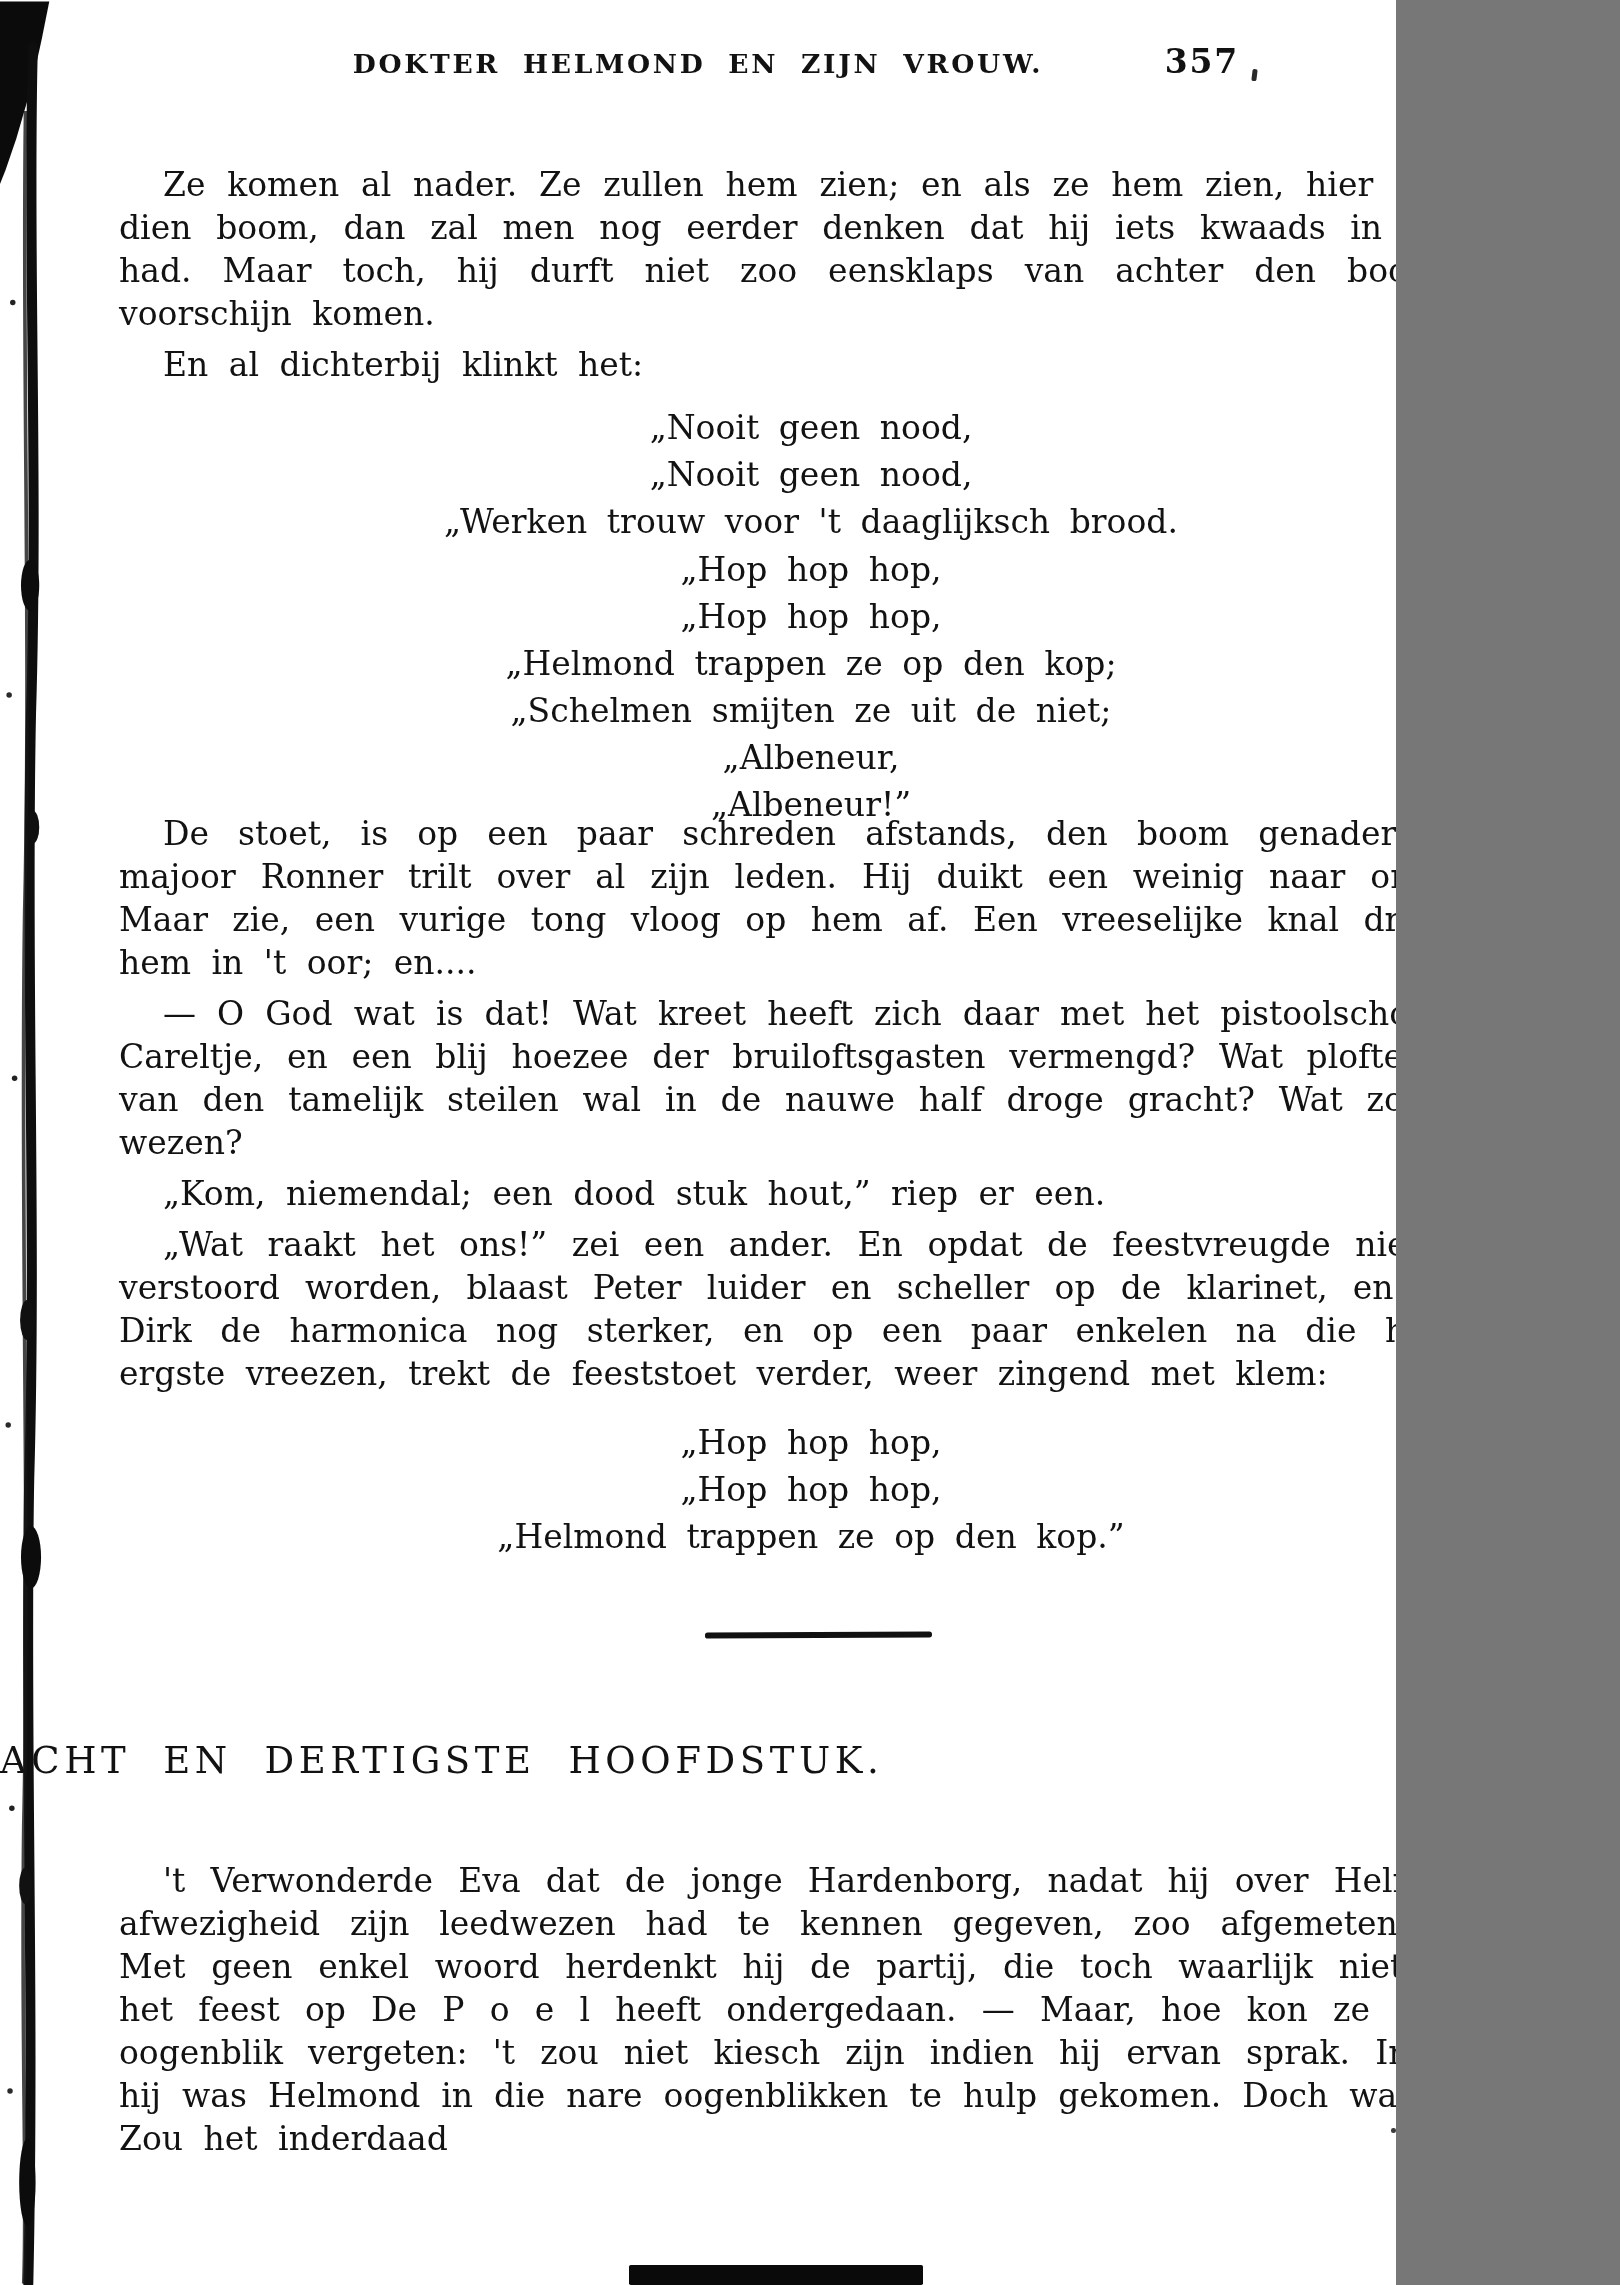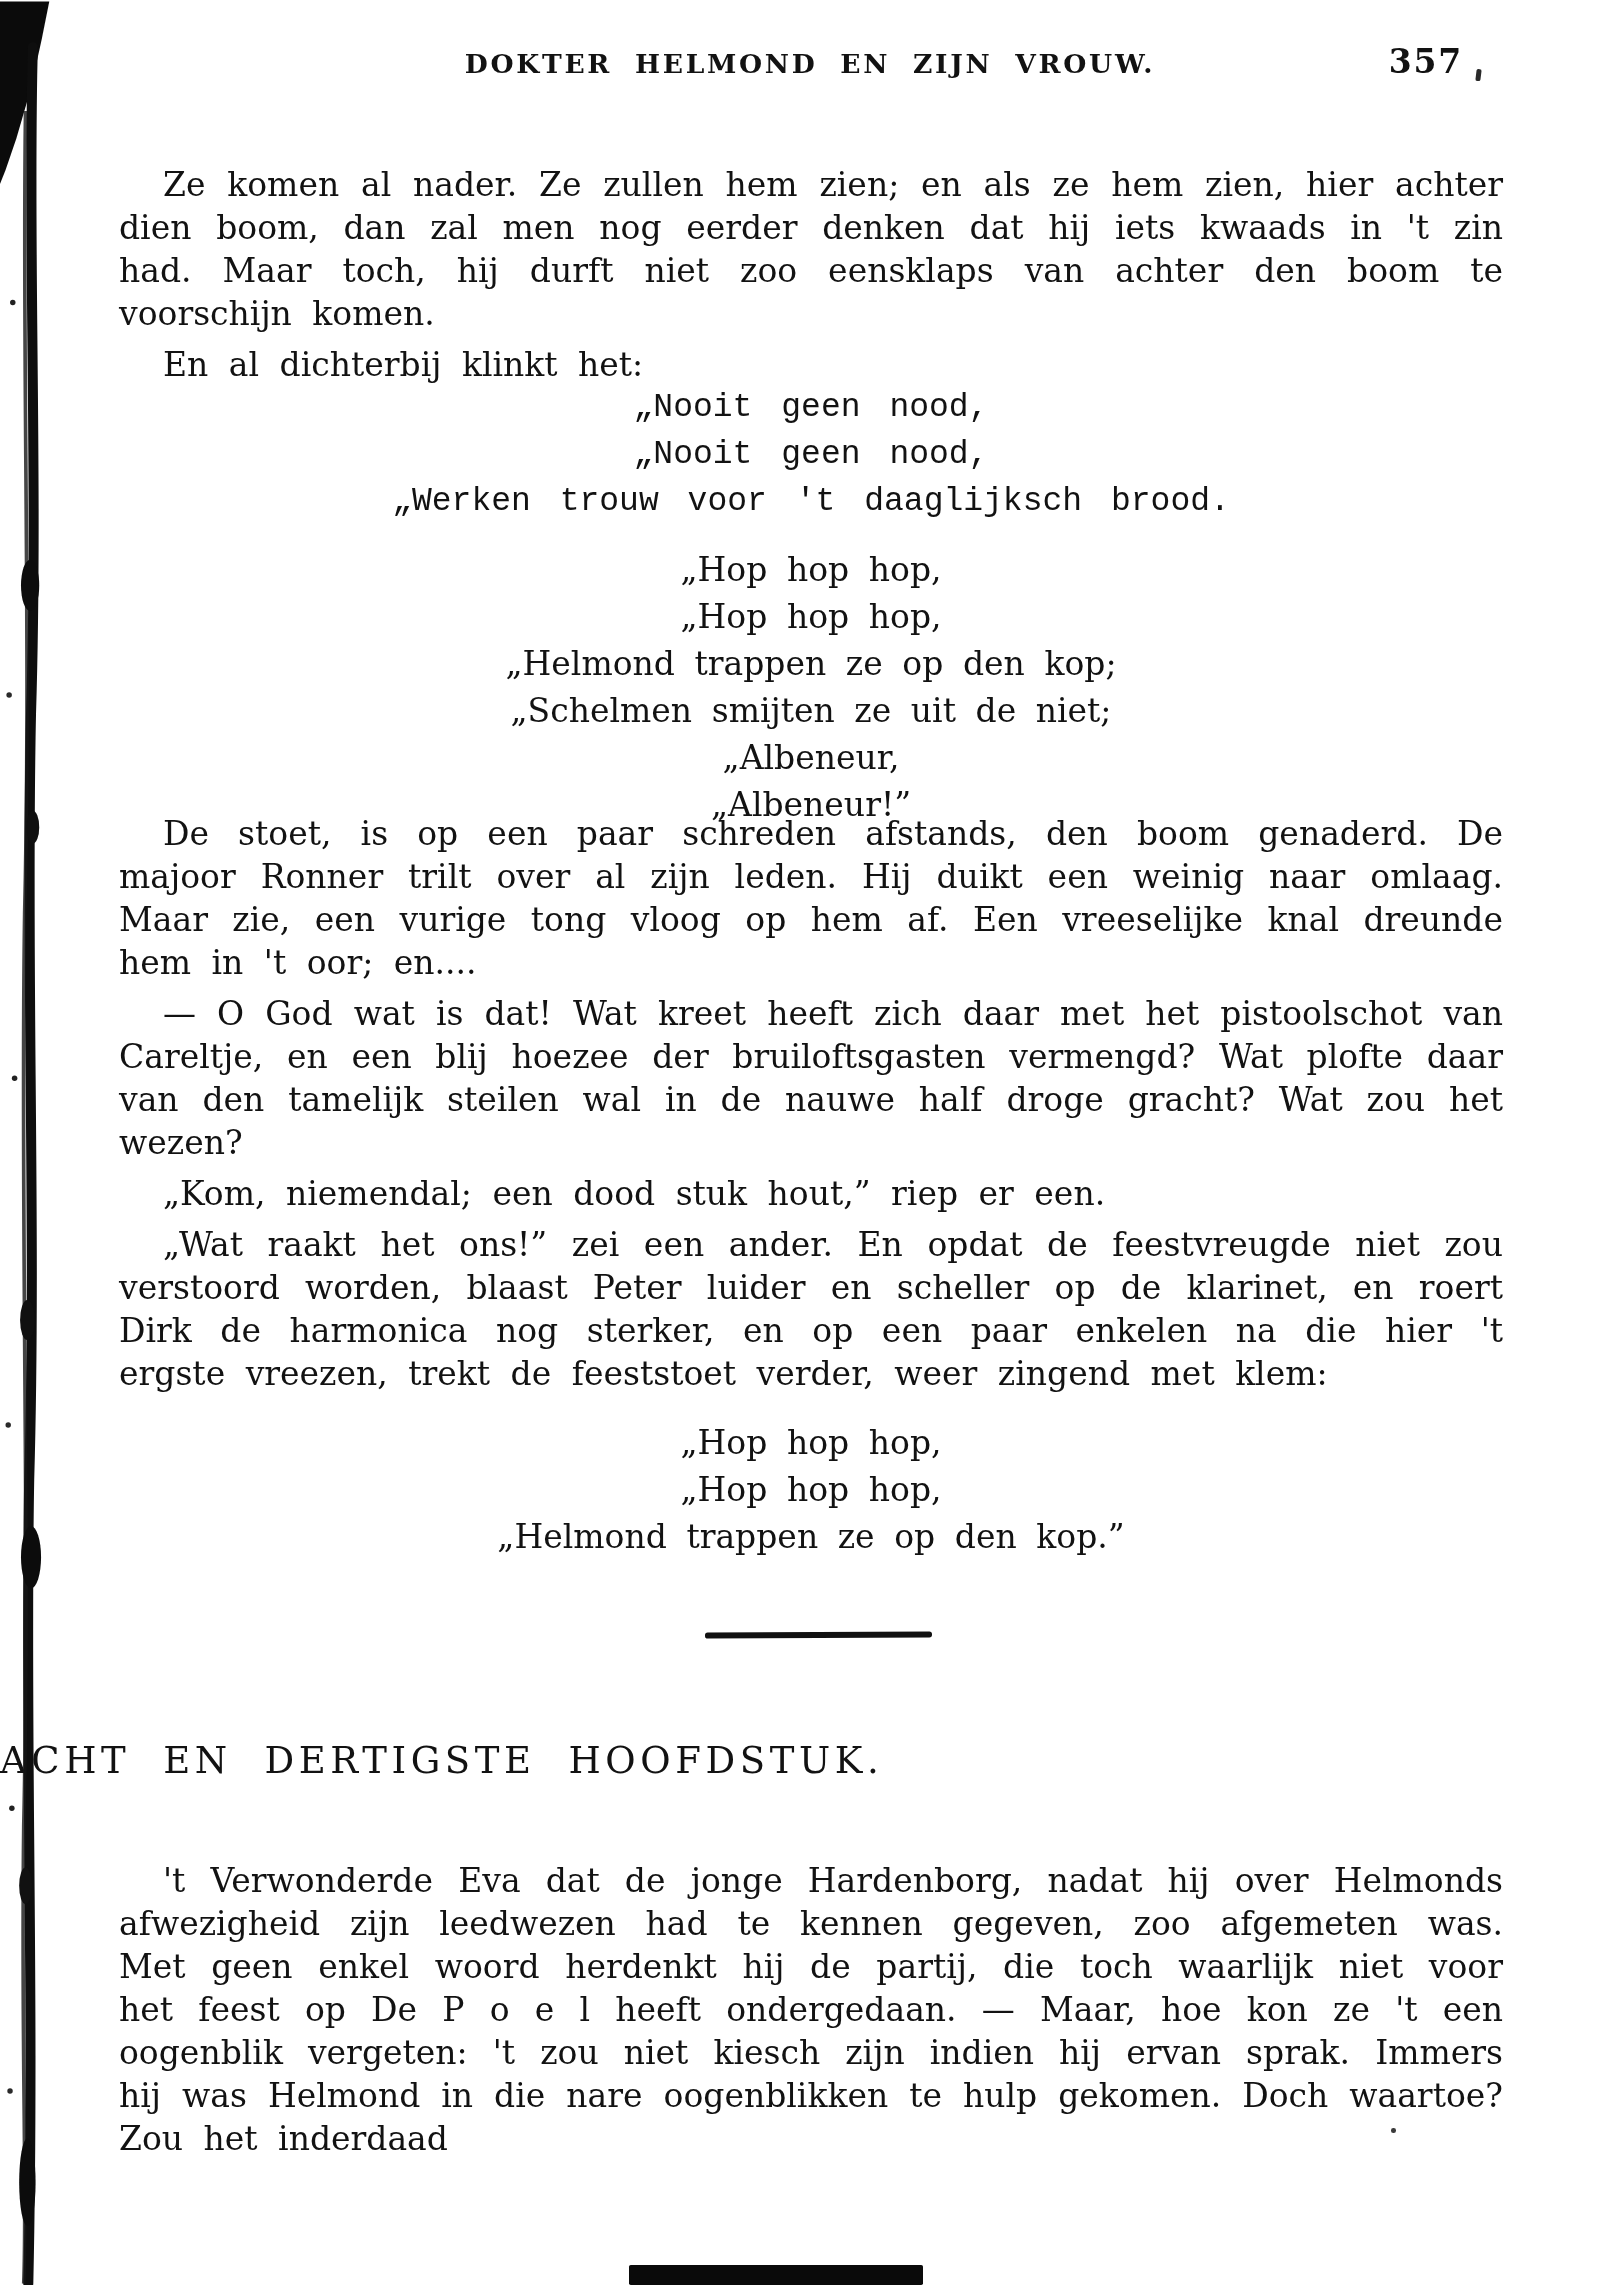--- a/index.html
+++ b/index.html
@@ -1,18 +1,18 @@
 <!DOCTYPE html>
 <html style="font-size:14.6px"><head>
 <meta charset="utf-8">
 <style>
   html, body { margin: 0; padding: 0; background: #777; }
   .page {
     position: relative;
-    width: 1620px;
+    width: 1396px;
     height: 2285px;
     background: #ffffff;
     font-family: "DejaVu Serif", "Liberation Serif", serif;
     color: #121212;
     overflow: hidden;
   }
 
   
   .running-title {
     position: absolute;
@@ -113,21 +113,21 @@
 
   <div class="running-title">DOKTER HELMOND EN ZIJN VROUW.</div>
   <div class="page-number">357</div>
   <div class="pagenum-speck"></div>
 
   <div class="col" style="top:155px;">
     <p class="para">Ze komen al nader. Ze zullen hem zien; en als ze hem zien, hier achter dien boom, dan zal men nog eerder denken dat hij iets kwaads in 't zin had. Maar toch, hij durft niet zoo eensklaps van achter den boom te voorschijn komen.</p>
     <p class="para">En al dichterbij klinkt het:</p>
   </div>
 
-  <div class="col verse" style="top:384px;font-family:Liberation Mono, monospace;">
+  <div class="col verse" style="top:404px;">
     <div class="verse-line">„Nooit geen nood,</div>
     <div class="verse-line">„Nooit geen nood,</div>
     <div class="verse-line">„Werken trouw voor 't daaglijksch brood.</div>
   </div>
 
   <div class="col verse" style="top:546px;">
     <div class="verse-line">„Hop hop hop,</div>
     <div class="verse-line">„Hop hop hop,</div>
     <div class="verse-line">„Helmond trappen ze op den kop;</div>
     <div class="verse-line">„Schelmen smijten ze uit de niet;</div>

